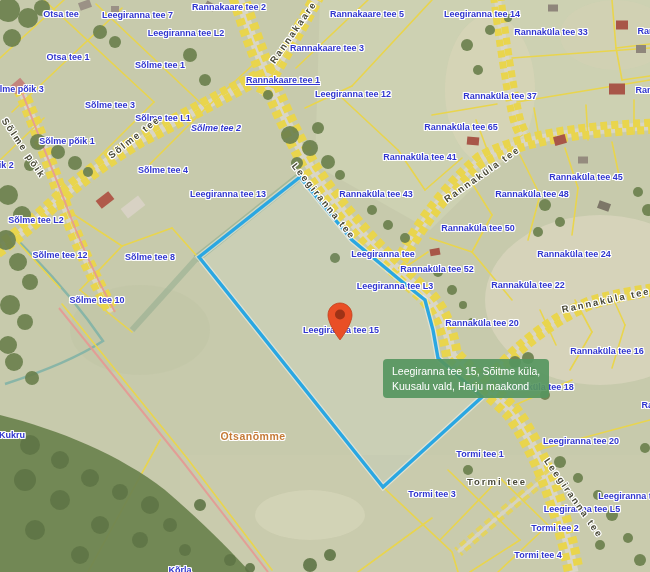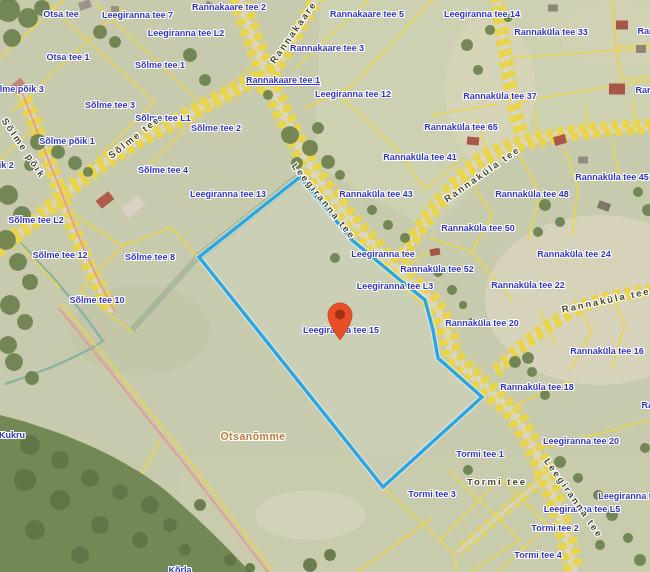--- a/index.html
+++ b/index.html
@@ -289,27 +289,27 @@
       <div class="lbl p" style="left: 68px; top: 57px; transform: translate(-50%, -50%) rotate(0deg);">Otsa tee 1</div>
       <div class="lbl p" style="left: 160px; top: 65px; transform: translate(-50%, -50%) rotate(0deg);">Sõlme tee 1</div>
       <div class="lbl p" style="left: 327px; top: 48px; transform: translate(-50%, -50%) rotate(0deg);">Rannakaare tee 3</div>
       <div class="lbl p" style="left: 283px; top: 80px; transform: translate(-50%, -50%) rotate(0deg); text-decoration: underline;">Rannakaare tee 1</div>
       <div class="lbl p" style="left: 353px; top: 94px; transform: translate(-50%, -50%) rotate(0deg);">Leegiranna tee 12</div>
       <div class="lbl p" style="left: 500px; top: 96px; transform: translate(-50%, -50%) rotate(0deg);">Rannaküla tee 37</div>
       <div class="lbl p" style="left: 666px; top: 90px; transform: translate(-50%, -50%) rotate(0deg);">Rannaküla tee</div>
       <div class="lbl p" style="left: 16px; top: 89px; transform: translate(-50%, -50%) rotate(0deg);">Sõlme põik 3</div>
       <div class="lbl p" style="left: 110px; top: 105px; transform: translate(-50%, -50%) rotate(0deg);">Sõlme tee 3</div>
       <div class="lbl p" style="left: 163px; top: 118px; transform: translate(-50%, -50%) rotate(0deg);">Sõlme tee L1</div>
-      <div class="lbl p" style="left: 216px; top: 128px; transform: translate(-50%, -50%) rotate(0deg);">Sõlme tee 2</div>
+      <div class="lbl p" style="left: 216px; top: 128px; transform: translate(-50%, -50%) rotate(0deg); font-style: italic;">Sõlme tee 2</div>
       <div class="lbl p" style="left: 67px; top: 141px; transform: translate(-50%, -50%) rotate(0deg);">Sõlme põik 1</div>
       <div class="lbl p" style="left: -14px; top: 165px; transform: translate(-50%, -50%) rotate(0deg);">Sõlme põik 2</div>
       <div class="lbl p" style="left: 163px; top: 170px; transform: translate(-50%, -50%) rotate(0deg);">Sõlme tee 4</div>
       <div class="lbl p" style="left: 461px; top: 127px; transform: translate(-50%, -50%) rotate(0deg);">Rannaküla tee 65</div>
       <div class="lbl p" style="left: 420px; top: 157px; transform: translate(-50%, -50%) rotate(0deg);">Rannaküla tee 41</div>
-      <div class="lbl p" style="left: 612px; top: 177px; transform: translate(-50%, -50%) rotate(0deg);">Rannaküla tee 45</div>
+      <div class="lbl p" style="left: 586px; top: 177px; transform: translate(-50%, -50%) rotate(0deg);">Rannaküla tee 45</div>
       <div class="lbl p" style="left: 228px; top: 194px; transform: translate(-50%, -50%) rotate(0deg);">Leegiranna tee 13</div>
       <div class="lbl p" style="left: 376px; top: 194px; transform: translate(-50%, -50%) rotate(0deg);">Rannaküla tee 43</div>
       <div class="lbl p" style="left: 532px; top: 194px; transform: translate(-50%, -50%) rotate(0deg);">Rannaküla tee 48</div>
       <div class="lbl p" style="left: 36px; top: 220px; transform: translate(-50%, -50%) rotate(0deg);">Sõlme tee L2</div>
       <div class="lbl p" style="left: 478px; top: 228px; transform: translate(-50%, -50%) rotate(0deg);">Rannaküla tee 50</div>
       <div class="lbl p" style="left: 383px; top: 254px; transform: translate(-50%, -50%) rotate(0deg);">Leegiranna tee</div>
       <div class="lbl p" style="left: 574px; top: 254px; transform: translate(-50%, -50%) rotate(0deg);">Rannaküla tee 24</div>
       <div class="lbl p" style="left: 60px; top: 255px; transform: translate(-50%, -50%) rotate(0deg);">Sõlme tee 12</div>
       <div class="lbl p" style="left: 150px; top: 257px; transform: translate(-50%, -50%) rotate(0deg);">Sõlme tee 8</div>
       <div class="lbl p" style="left: 437px; top: 269px; transform: translate(-50%, -50%) rotate(0deg);">Rannaküla tee 52</div>
@@ -334,19 +334,23 @@
       <div class="lbl r" style="left: 134px; top: 137px; transform: translate(-50%, -50%) rotate(-38deg);">Sõlme tee</div>
       <div class="lbl r" style="left: 300px; top: 22px; transform: translate(-50%, -50%) rotate(-55deg);">Rannakaare tee</div>
       <div class="lbl r" style="left: 324px; top: 201px; transform: translate(-50%, -50%) rotate(51deg);">Leegiranna tee</div>
       <div class="lbl r" style="left: 482px; top: 174px; transform: translate(-50%, -50%) rotate(-35deg);">Rannaküla tee</div>
       <div class="lbl r" style="left: 606px; top: 300px; transform: translate(-50%, -50%) rotate(-12deg);">Rannaküla tee</div>
       <div class="lbl r" style="left: 574px; top: 498px; transform: translate(-50%, -50%) rotate(55deg);">Leegiranna tee</div>
       <div class="lbl r" style="left: 497px; top: 481px; transform: translate(-50%, -50%) rotate(0deg);">Tormi tee</div>
       <div class="lbl o" style="left: 253px; top: 436px; transform: translate(-50%, -50%) rotate(0deg);">Otsanõmme</div>
     </div>
 
+  <div id="tooltip">
+    <div>Leegiranna tee 15, Sõitme küla,</div>
+    <div>Kuusalu vald, Harju maakond</div>
+  </div>
 
   <svg id="marker" viewBox="0 0 26 40" style="left: 327px; top: 302px;">
     <path d="M13,1 C6.4,1 1,6.4 1,13 C1,22.5 13,38 13,38 C13,38 25,22.5 25,13 C25,6.4 19.6,1 13,1 Z" fill="#e94f26" stroke="#c23d1a" stroke-width="0.8"></path>
     <circle cx="13" cy="12.5" r="5" fill="#9e3216"></circle>
   </svg>
 
 </div>
 
 </body></html>

